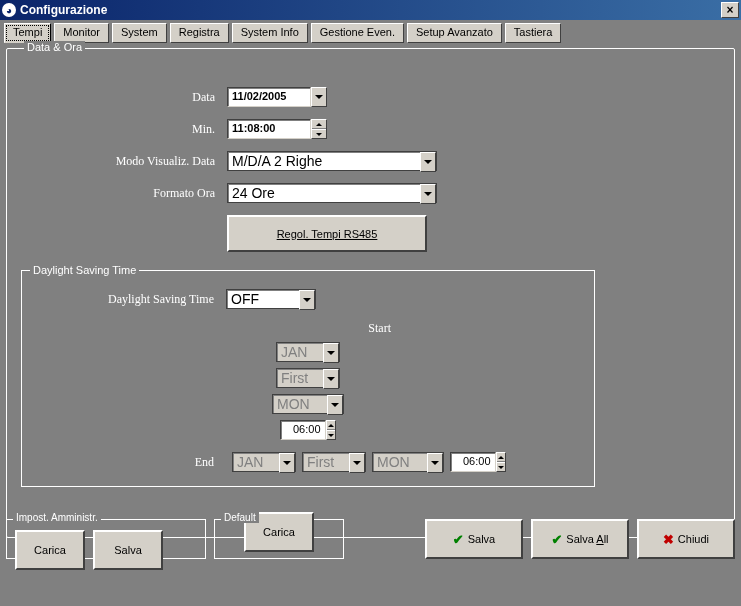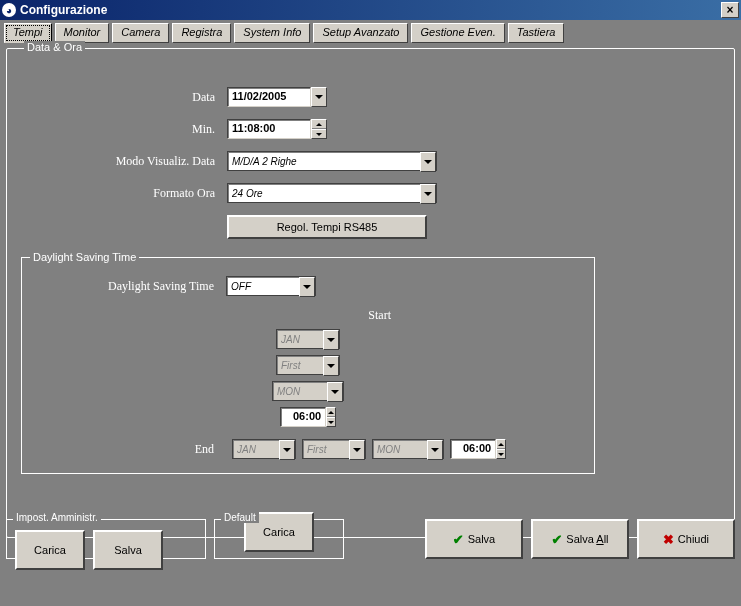--- a/index.html
+++ b/index.html
@@ -51,21 +51,20 @@
   .tab {
     background: #d4d0c8;
     border: 1px solid #404040;
     border-top-color: #fff;
     border-left-color: #fff;
     padding: 2px 8px;
     font-size: 11px;
     cursor: pointer;
     position: relative;
     top: 1px;
-    font-style: italic;
   }
   .tab.active {
     border: 1px solid #fff;
     border-right-color: #000;
     border-bottom-color: #d4d0c8;
     font-weight: normal;
     padding-bottom: 3px;
     outline: 1px dotted #000;
     outline-offset: -3px;
   }
@@ -150,42 +149,42 @@
     display: flex;
     background: #fff;
     border: 1px solid #404040;
     box-shadow: inset 1px 1px 0 #808080;
     height: 20px;
     align-items: stretch;
   }
   .select .sval {
     flex: 1;
     padding: 2px 4px;
-    font-size: 10px;
-    display: flex; align-items: center; font-style: italic;
+    font-size: 14px;
+    display: flex; align-items: center;
   }
   .select.dis { background: #d4d0c8; }
   .select.dis .sval { color: #808080; }
   .btn {
     background: #d4d0c8;
     border: 2px solid #fff;
     border-right-color: #404040;
     border-bottom-color: #404040;
     padding: 3px 10px;
     font-size: 11px;
     cursor: pointer;
     text-align: center;
     display: inline-flex;
     align-items: center;
     justify-content: center;
     gap: 4px;
     min-width: 70px;
     height: 40px;
   }
-  .bigbtn { width: 200px; height: 24px; }
+  .bigbtn { width: 200px; height: 37px; text-decoration: underline; }
   .inner-group {
     border: 1px solid #fff;
     position: relative;
     padding: 18px 14px 10px 14px;
     margin: 4px 4px 0 4px;
   }
   .inner-group > .legend {
     position: absolute;
     top: -7px; left: 8px;
     background: #808080;
@@ -214,42 +213,42 @@
   }
   .flexspace { flex: 1; }
   .btn.wide { min-width: 98px; }
   .check-icon { color: #008000; font-weight: bold; font-size: 13px; }
   .x-icon { color: #c00000; font-weight: bold; font-size: 13px; }
   .underline { text-decoration: underline; }
   .spinbox-sm {
     display: flex;
     width: 56px;
   }
-  .spinbox-sm .txt { font-weight: bold; padding-left: 12px; }
+  .spinbox-sm .txt { font-weight: normal; padding-left: 12px; }
 </style>
 </head>
 <body>
 
 <div class="titlebar">
   <div class="appicon">◕</div>
   <span>Configurazione</span>
   <div class="spacer"></div>
   <div class="closebtn">
     <span>×</span>
   </div>
 </div>
 
 <div class="tabstrip">
   <div class="tab active">Tempi</div>
   <div class="tab">Monitor</div>
-  <div class="tab">Camera</div>
+  <div class="tab">System</div>
   <div class="tab">Registra</div>
   <div class="tab">System Info</div>
+  <div class="tab">Gestione Even.</div>
   <div class="tab">Setup Avanzato</div>
-  <div class="tab">Gestione Even.</div>
   <div class="tab">Tastiera</div>
 </div>
 
 <div class="content">
 
   <div class="groupbox" style="height:490px;">
     <div class="legend">Data &amp; Ora</div>
 
     <div style="height:22px;"></div>
 

